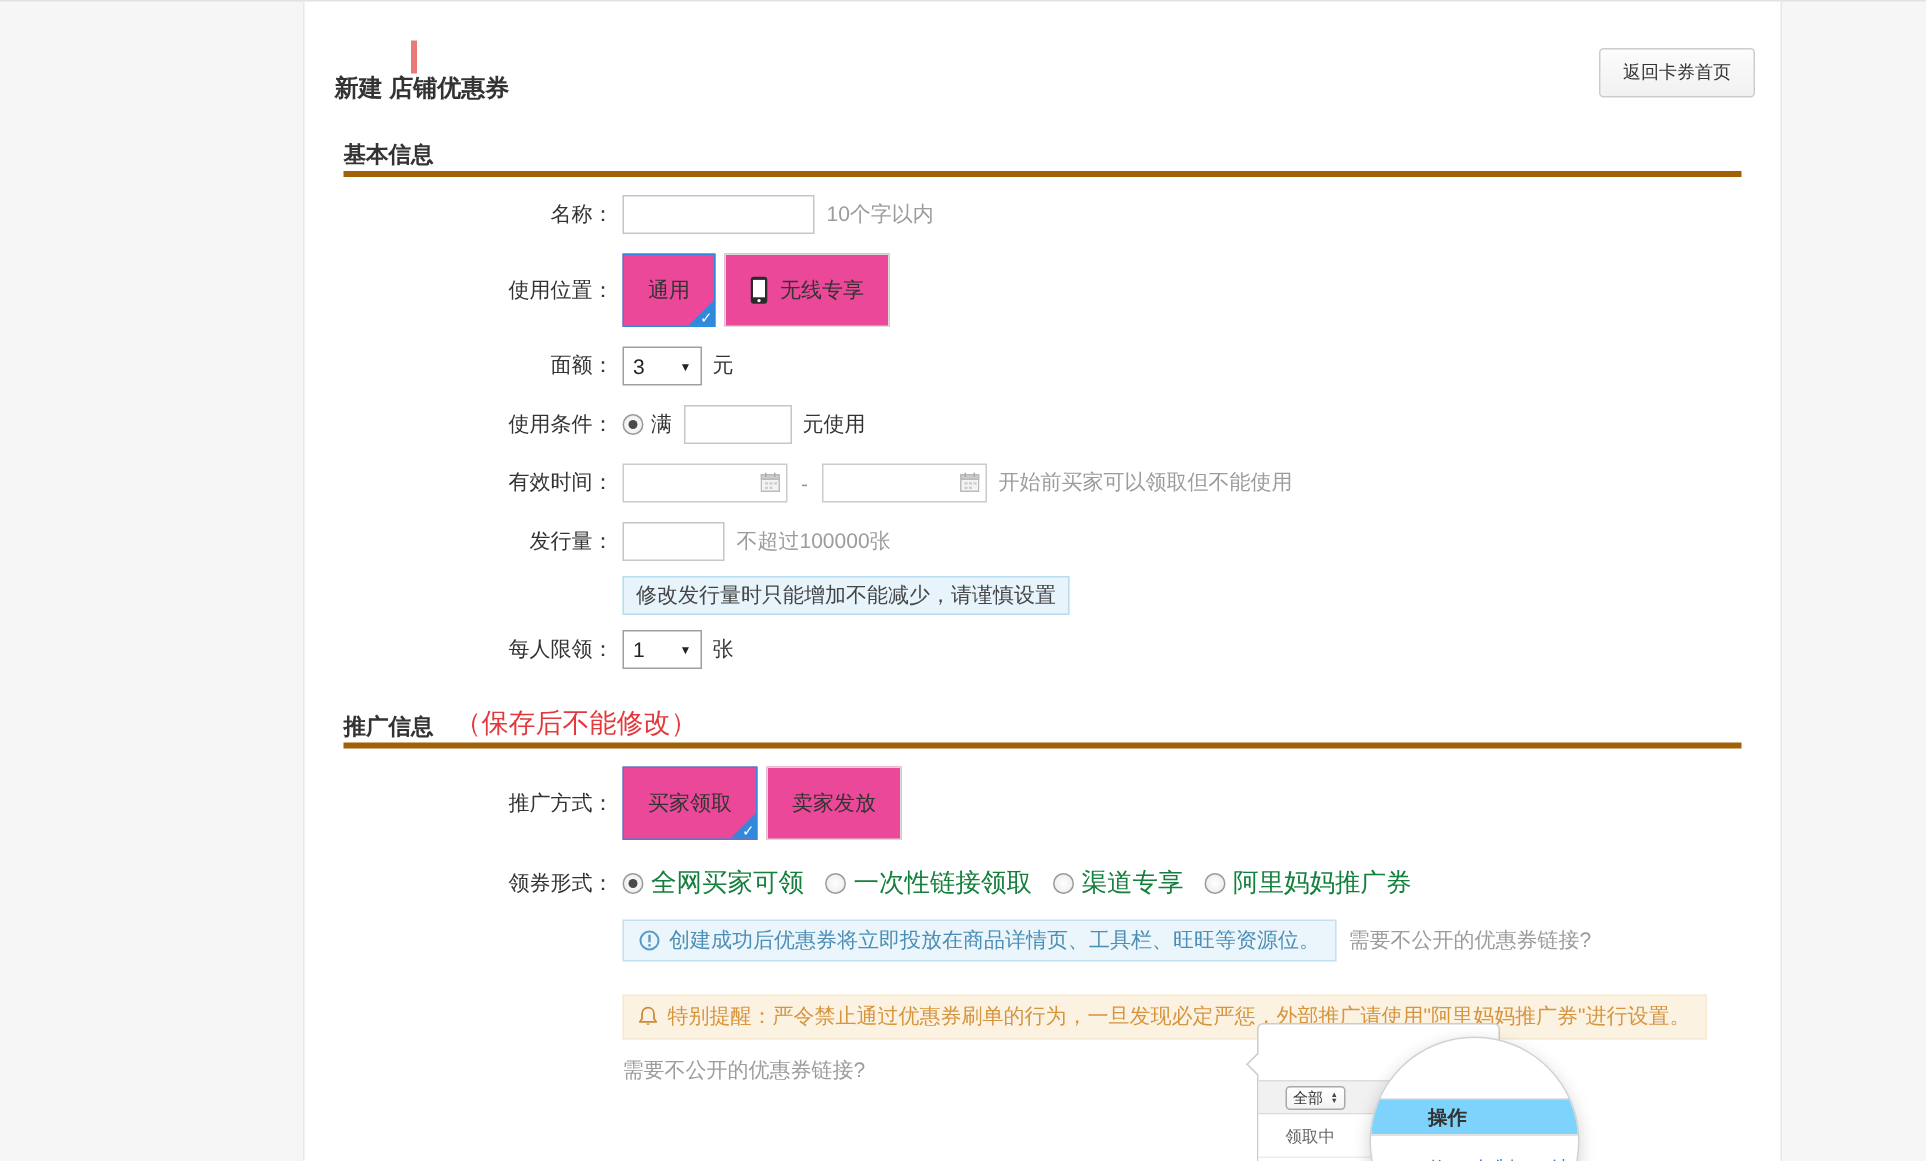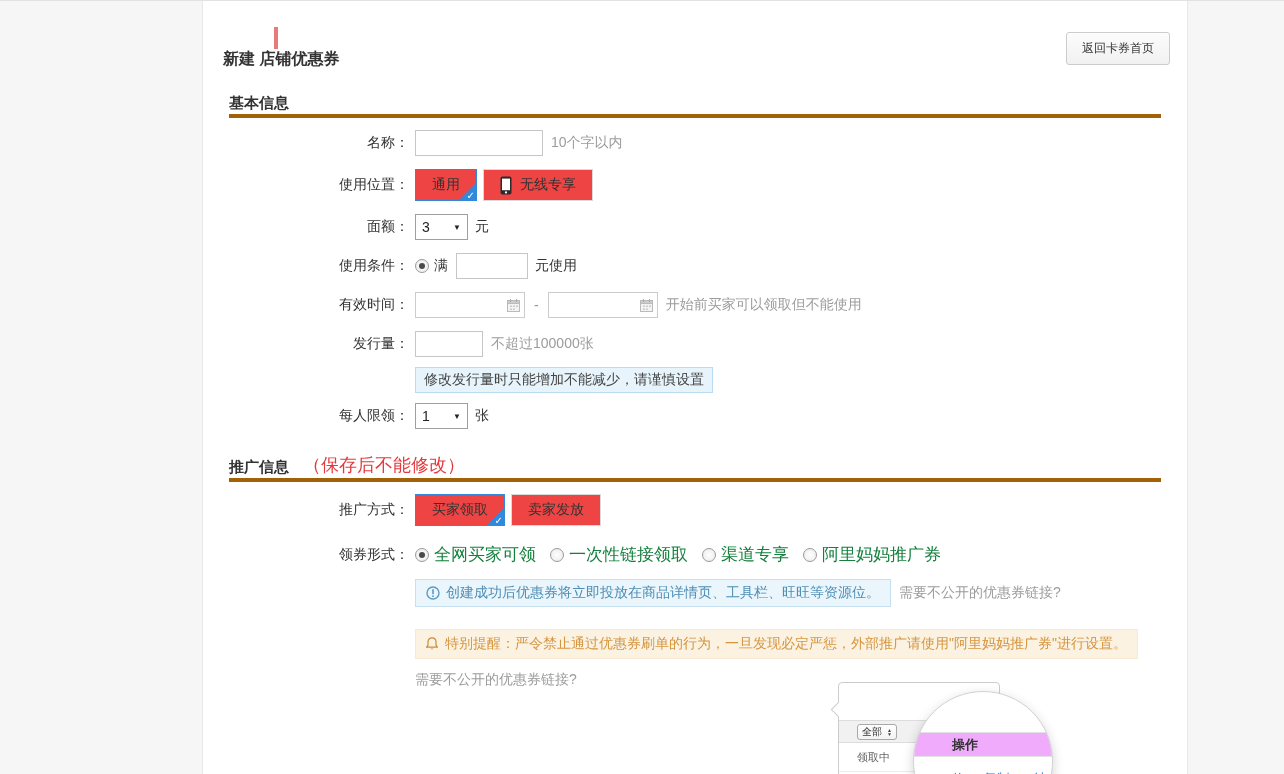--- a/index.html
+++ b/index.html
@@ -49,22 +49,22 @@
   
   .select {
     display:inline-flex; align-items:center; justify-content:space-between;
     height:26px; border:1px solid #9f9f9f; background:#fff; padding:0 6px;
     font-size:14px; color:#222; cursor:pointer;
   }
   .w-select { width:53px; }
   .caret { font-size:8px; color:#222; margin-left:6px; }
   
   .toggle {
-    position:relative; height:32px; padding:0 16px; border:1px solid #d9d9d9;
-    background:#ef4444; display:inline-flex; align-items:center; justify-content:center;
+    position:relative; height:49px; padding:0 16px; border:1px solid #d9d9d9;
+    background:#ec4899; display:inline-flex; align-items:center; justify-content:center;
     font-size:14px; color:#333; margin-right:6px; cursor:pointer; min-width:62px;
   }
   .toggle.selected { border-color:#3089dc; }
   .corner {
     position:absolute; right:0; bottom:0; width:0; height:0;
     border-style:solid; border-width:0 0 17px 17px;
     border-color:transparent transparent #3089dc transparent;
   }
   .corner-check {
     position:absolute; right:1px; bottom:-1px; color:#fff; font-size:10px; line-height:10px;
@@ -130,21 +130,21 @@
   .mini-row {
     height:29px; display:flex; align-items:center; padding-left:18px;
     font-size:11px; color:#666; border-bottom:1px solid #ececec; background:#fff;
   }
   .magnifier {
     position:absolute; left:710px; top:690px; width:140px; height:140px;
     border-radius:50%; background:#fff; border:1px solid #d2d2d2;
     box-shadow:0 4px 12px rgba(0,0,0,0.18); overflow:hidden; z-index:6;
   }
   .mag-band {
-    margin-top:40px; background:#f0abfc; border-top:1px solid #e2e2e2; border-bottom:1px solid #e2e2e2;
+    margin-top:40px; background:#7dd3fc; border-top:1px solid #e2e2e2; border-bottom:1px solid #e2e2e2;
     height:25px; display:flex; align-items:center; padding-left:38px;
     font-size:13px; font-weight:bold; color:#333;
   }
   .mag-links { display:flex; gap:13px; padding:13px 0 0 38px; font-size:13px; color:#3a7bbf; }
   .mag-links span { cursor:default; }
 </style>
 </head>
 <body>
 
 <div class="panel">

